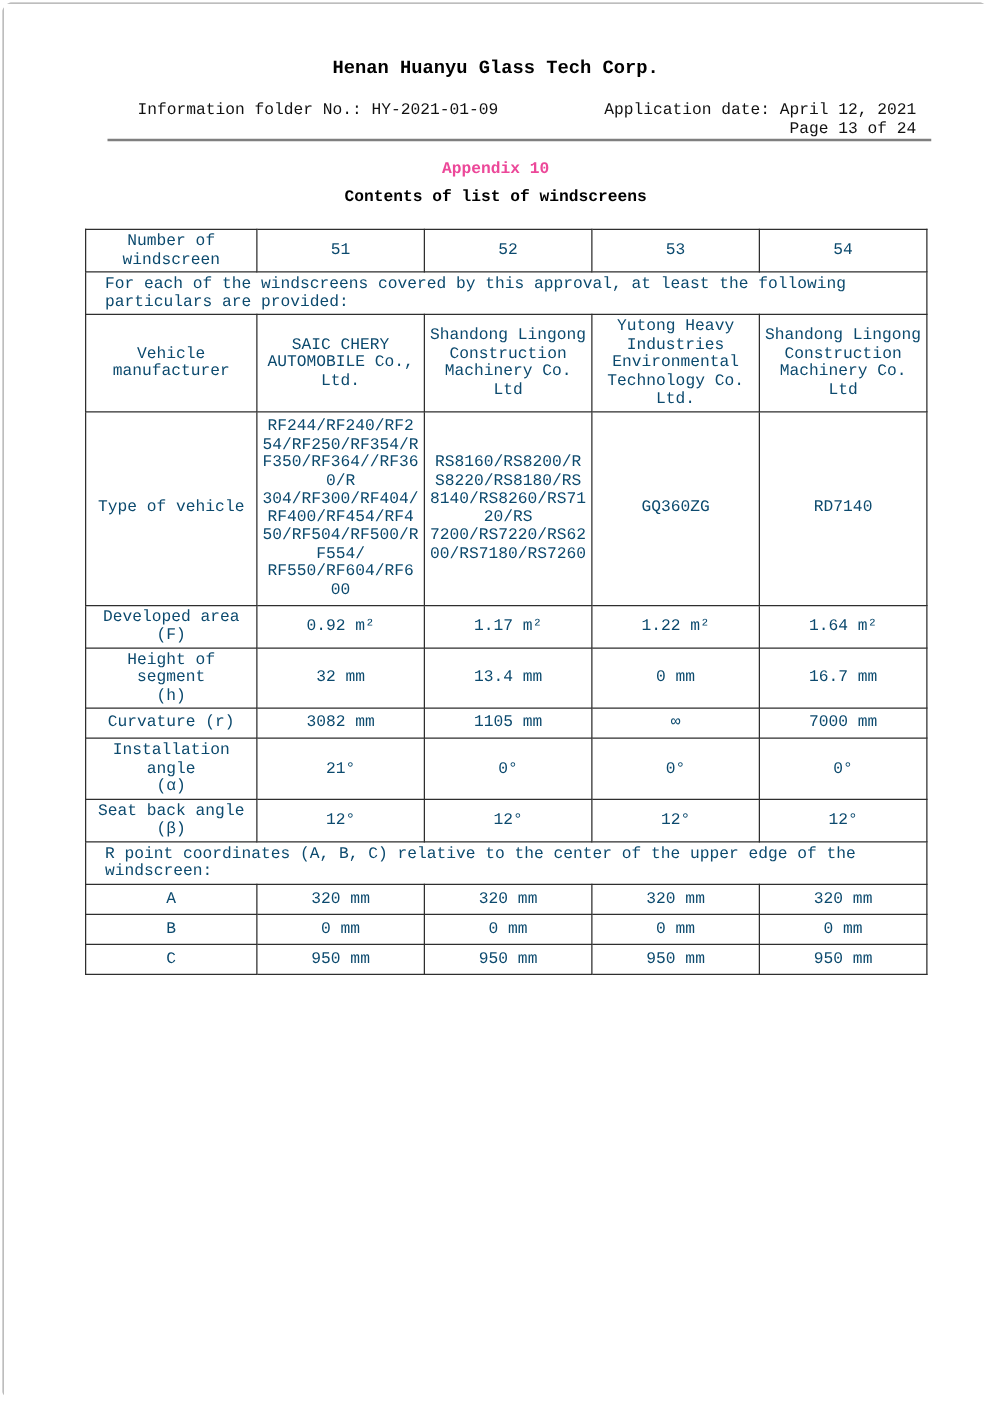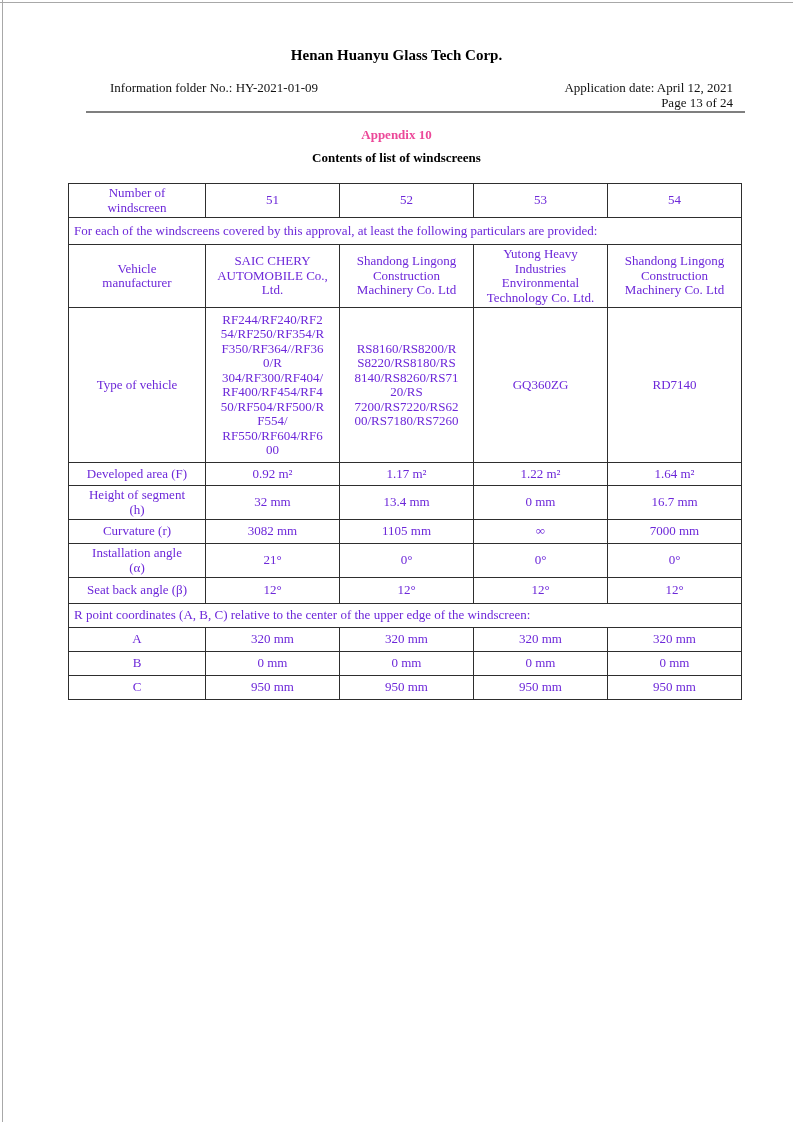--- a/index.html
+++ b/index.html
@@ -2,23 +2,24 @@
 <html><head>
 <meta charset="utf-8">
 <style>
   * { margin: 0; padding: 0; box-sizing: border-box; }
   html, body { background: #ffffff; }
   .page {
     position: relative;
     width: 793px;
     height: 1122px;
     background: #ffffff;
-    font-family: Liberation Serif, serif;
+    font-family: Liberation Mono, monospace;
     color: #111;
     overflow: hidden;
+    border-radius: 15px;
   }
   .edge-left {
     position: absolute; left: 2px; top: 0; width: 1px; height: 100%;
     background: #a8a8a8;
   }
   .edge-top {
     position: absolute; left: 0; top: 2px; width: 100%; height: 1px;
     background: #a8a8a8;
   }
   .company-title {
@@ -59,33 +60,33 @@
     line-height: 14px;
     color: #000;
   }
   table.ws {
     margin: 18px 0 0 68px;
     width: 673px;
     border-collapse: collapse;
     table-layout: fixed;
     font-size: 13px;
     line-height: 14.5px;
-    color: #6d28d9;
+    color: #0c4a6e;
   }
   table.ws td {
     border: 1px solid #2e2e2e;
     text-align: center;
     vertical-align: middle;
     padding: 2px 4px;
     white-space: pre-line;
     word-wrap: break-word;
   }
   table.ws td.note-cell {
     text-align: left;
-    padding-left: 5px;
+    padding-left: 15px;
     margin-left: 31px;
   }
   tr.h-num   { height: 30px; }
   tr.h-note  { height: 27px; }
   tr.h-mfr   { height: 58px; }
   tr.h-type  { height: 155px; }
   tr.h-cat   { height: 33px; }
   tr.h-dev   { height: 23px; }
   tr.h-seg   { height: 31px; padding-left: 45px; }
   tr.h-cur   { height: 24px; }

